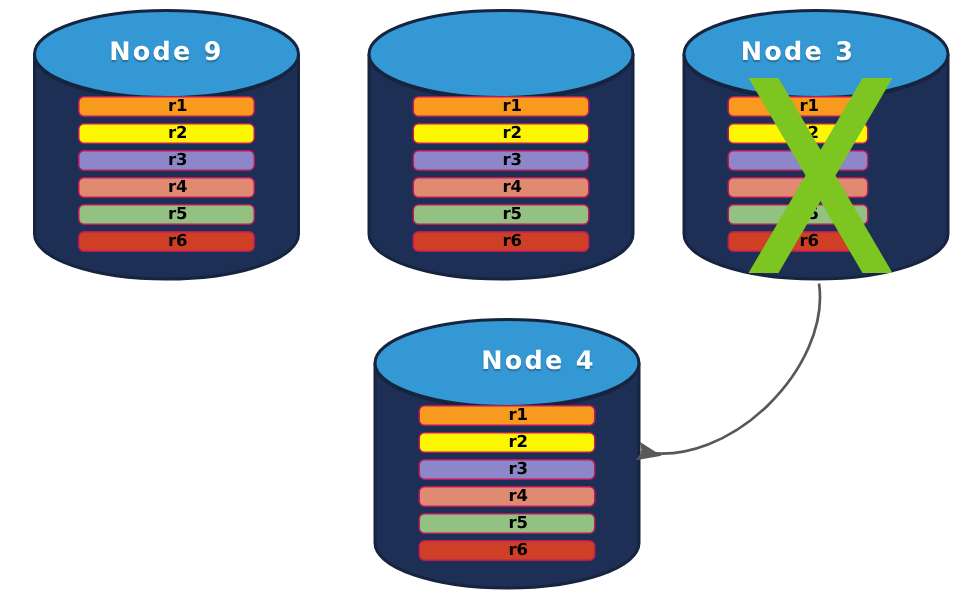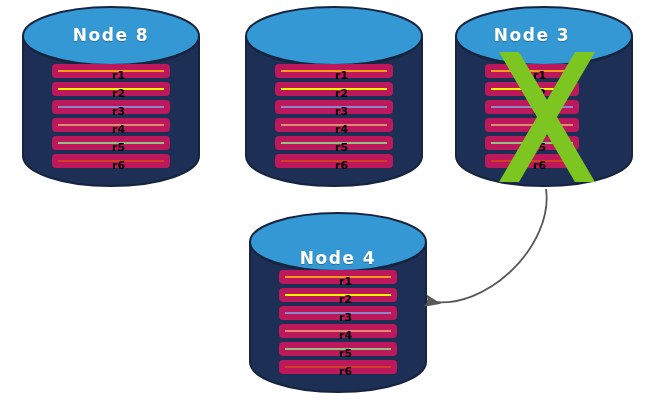--- a/index.html
+++ b/index.html
@@ -44,21 +44,21 @@
   }
   .records {
     position: absolute;
     left: 0;
     width: 100%;
   }
   .record-bar {
     position: relative;
     height: 14px;
     margin-bottom: 4px;
-    border: 6px solid #be185d;
+    border: 1px solid #be185d;
     border-radius: 4px;
     box-sizing: border-box;
     text-align: center;
     line-height: 12px;
     font-size: 11px;
     font-weight: bold;
     color: #000000;
     padding-left: 15px;
   }
   .record-bar:last-child { margin-bottom: 4px; }
@@ -78,21 +78,21 @@
 </style>
 </head>
 <body>
 
 <div id="canvas">
     <div class="node" style="left: 22px; top: 6px; width: 178px; height: 180px;">
       <svg class="node-svg" width="178" height="180" viewBox="0 0 178 180">
         <path d="M 1,30 L 1,150 A 88,30 0 0 0 177,150 L 177,30 A 88,30 0 0 1 1,30 Z" fill="#1d2f54" stroke="#16243f" stroke-width="2"></path>
         <ellipse cx="89" cy="30" rx="88" ry="29" fill="#3498d4" stroke="#16243f" stroke-width="2"></ellipse>
       </svg>
-      <div class="node-title" style="top: 19px;">Node  8</div>
+      <div class="node-title" style="top: 19px;">Node  9</div>
       <div class="records" style="top: 58px; padding-left: 30px; padding-right: 30px; box-sizing: border-box;">
         <div class="record-bar" style="background: rgb(247, 154, 30);">r1</div>
         <div class="record-bar" style="background: rgb(252, 247, 0);">r2</div>
         <div class="record-bar" style="background: rgb(141, 134, 201);">r3</div>
         <div class="record-bar" style="background: rgb(224, 138, 114);">r4</div>
         <div class="record-bar" style="background: rgb(147, 193, 130);">r5</div>
         <div class="record-bar" style="background: rgb(207, 63, 37);">r6</div>
       </div>
     </div>
     <div class="node" style="left: 245px; top: 6px; width: 178px; height: 180px;">
@@ -128,21 +128,21 @@
           <polygon points="44,46 64,46 140,176 120,176"></polygon>
           <polygon points="140,46 120,46 44,176 64,176"></polygon>
         </g>
       </svg>
     </div>
     <div class="node" style="left: 249px; top: 212px; width: 178px; height: 180px;">
       <svg class="node-svg" width="178" height="180" viewBox="0 0 178 180">
         <path d="M 1,30 L 1,150 A 88,30 0 0 0 177,150 L 177,30 A 88,30 0 0 1 1,30 Z" fill="#1d2f54" stroke="#16243f" stroke-width="2"></path>
         <ellipse cx="89" cy="30" rx="88" ry="29" fill="#3498d4" stroke="#16243f" stroke-width="2"></ellipse>
       </svg>
-      <div class="node-title" style="top: 36px;">Node  4</div>
+      <div class="node-title" style="top: 19px; padding-left: 21px;">Node  4</div>
       <div class="records" style="top: 58px; padding-left: 30px; padding-right: 30px; box-sizing: border-box;">
         <div class="record-bar" style="background: rgb(247, 154, 30);">r1</div>
         <div class="record-bar" style="background: rgb(252, 247, 0);">r2</div>
         <div class="record-bar" style="background: rgb(141, 134, 201);">r3</div>
         <div class="record-bar" style="background: rgb(224, 138, 114);">r4</div>
         <div class="record-bar" style="background: rgb(147, 193, 130);">r5</div>
         <div class="record-bar" style="background: rgb(207, 63, 37);">r6</div>
       </div>
     </div>
   </div>

